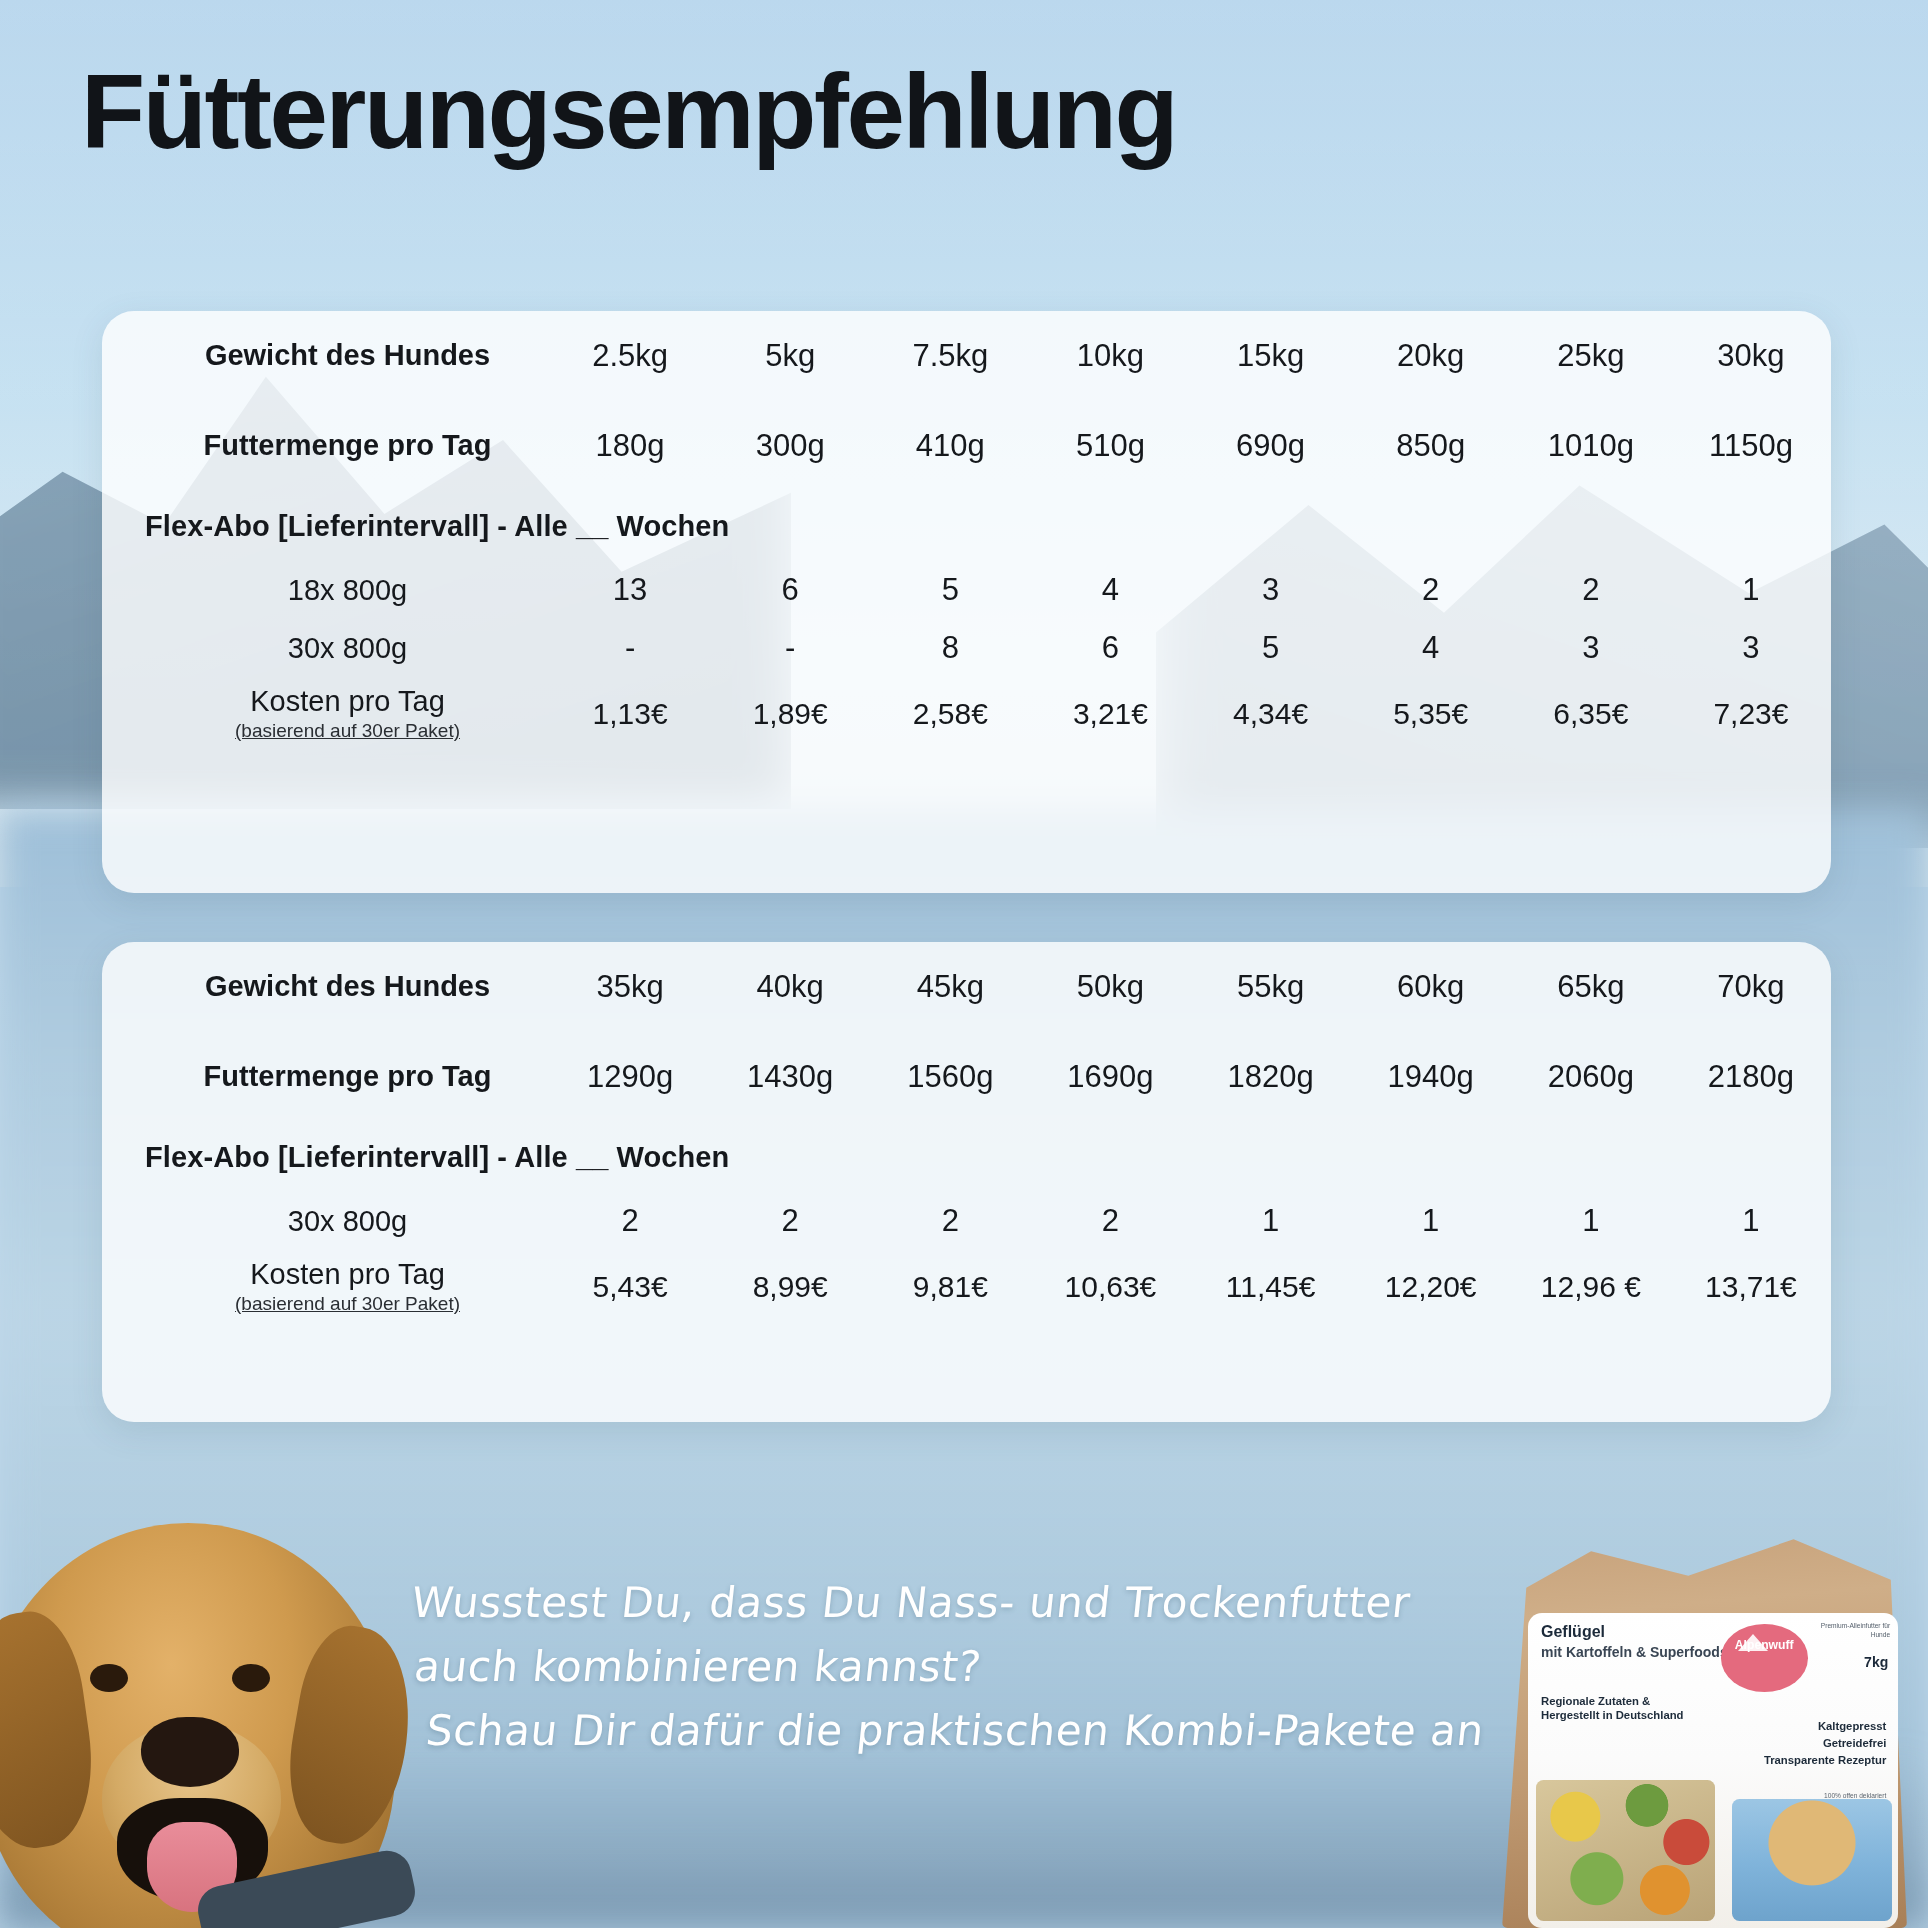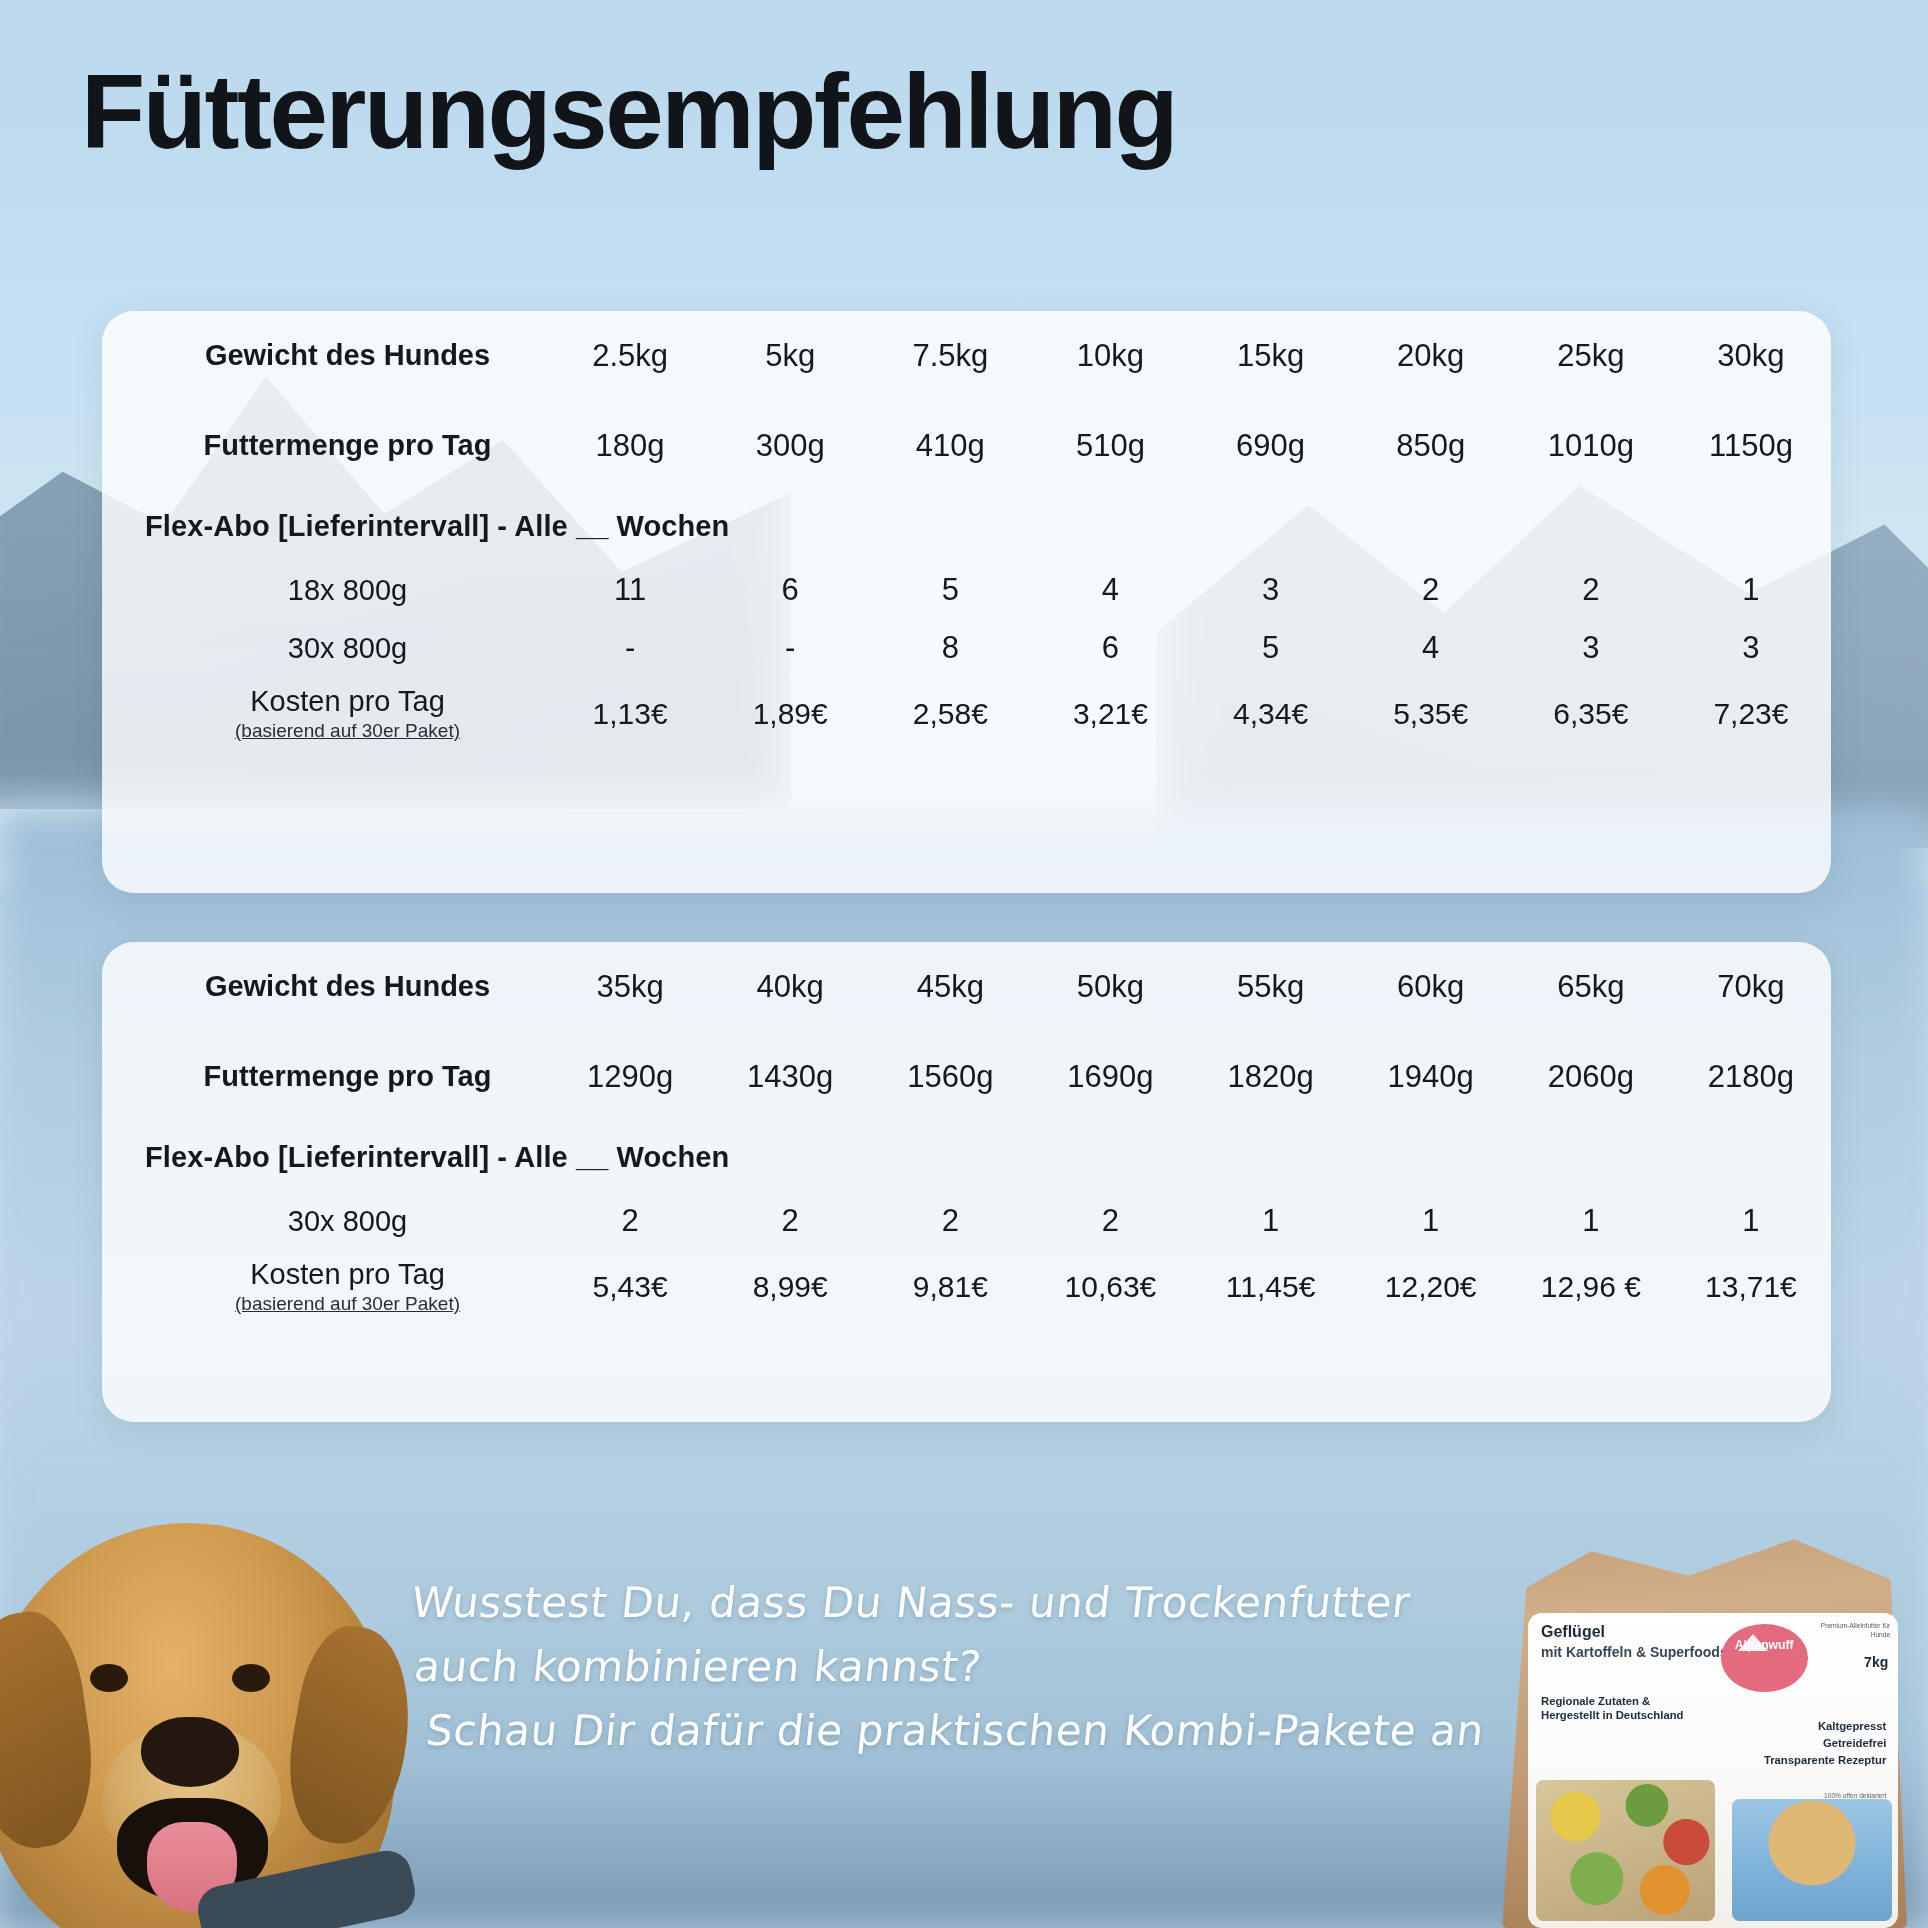--- a/index.html
+++ b/index.html
@@ -407,21 +407,21 @@
       <td class="val">690g</td>
       <td class="val">850g</td>
       <td class="val">1010g</td>
       <td class="val">1150g</td>
     </tr>
     <tr class="section-row">
       <td class="section-title" colspan="9">Flex-Abo [Lieferintervall] - Alle __ Wochen</td>
     </tr>
     <tr class="row-s">
       <td class="lbl lbl-reg">18x 800g</td>
-      <td class="val">11</td>
+      <td class="val">13</td>
       <td class="val">6</td>
       <td class="val">5</td>
       <td class="val">4</td>
       <td class="val">3</td>
       <td class="val">2</td>
       <td class="val">2</td>
       <td class="val">1</td>
     </tr>
     <tr class="row-s">
       <td class="lbl lbl-reg">30x 800g</td>

